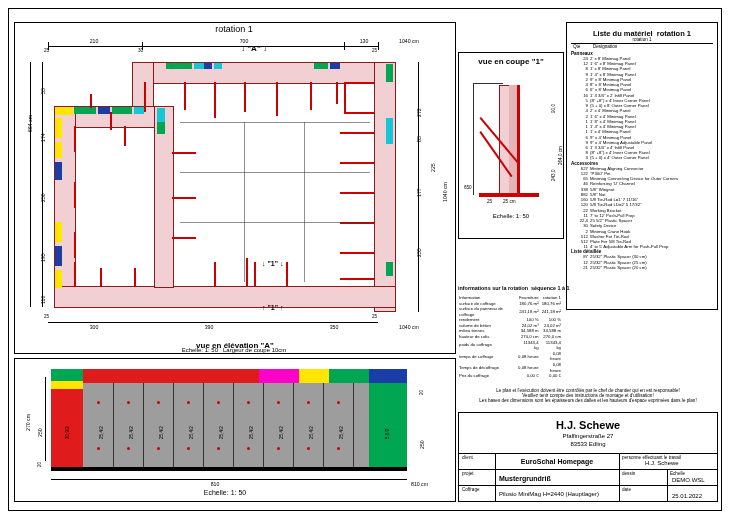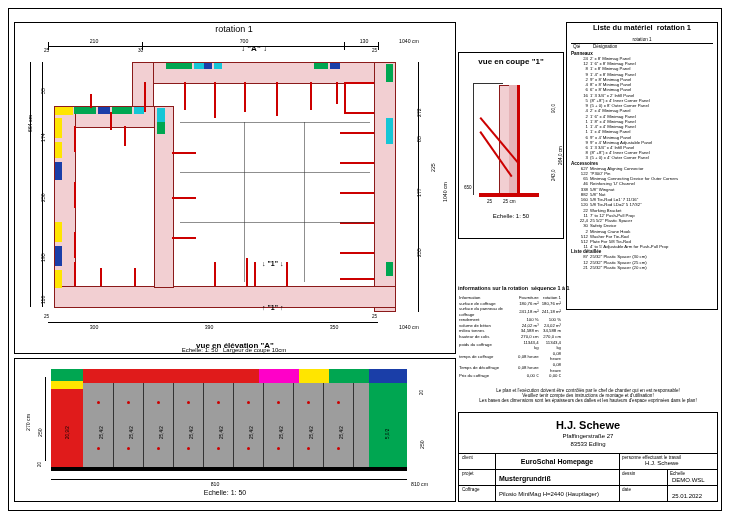--- a/index.html
+++ b/index.html
@@ -201,21 +201,21 @@
     <div class="t tiny" style="left:5px;top:132px;">650</div>
     <div class="vtext tiny" style="left:92px;top:60px;transform:rotate(-90deg);">90,0</div>
     <div class="vtext tiny" style="left:99px;top:112px;transform:rotate(-90deg);">264,0 cm</div>
     <div class="vtext tiny" style="left:92px;top:128px;transform:rotate(-90deg);">243,0</div>
     <div class="t tiny" style="left:44px;top:146px;">25 cm</div>
     <div class="t tiny" style="left:28px;top:146px;">25</div>
     <div class="c tiny6" style="left:0;top:160px;width:104px;">Echelle: 1: 50</div>
   </div>
 
   <div id="listebox">
-    <div class="c" style="left:0;top:0;width:150px;font-size:7.5px;font-weight:bold;">Liste du matériel  rotation 1</div>
+    <div class="c" style="left:0;top:6px;width:150px;font-size:7.5px;font-weight:bold;">Liste du matériel  rotation 1</div>
     <div class="c tiny" style="left:0;top:14px;width:150px;">rotation 1</div>
     <div style="position:absolute;left:4px;top:20px;width:142px;border-top:1px solid #000;"></div>
     <div class="t tiny" style="left:6px;top:21px;">Qté</div>
     <div class="t tiny" style="left:26px;top:21px;">Désignation</div>
     <div id="listrows" style="position:absolute;left:4px;top:28px;width:142px;">
         <div class="sectionhdr">Panneaux</div>
         <table class="lm">
           <tbody>
             <tr>
               <td class="lmnum">24</td>

